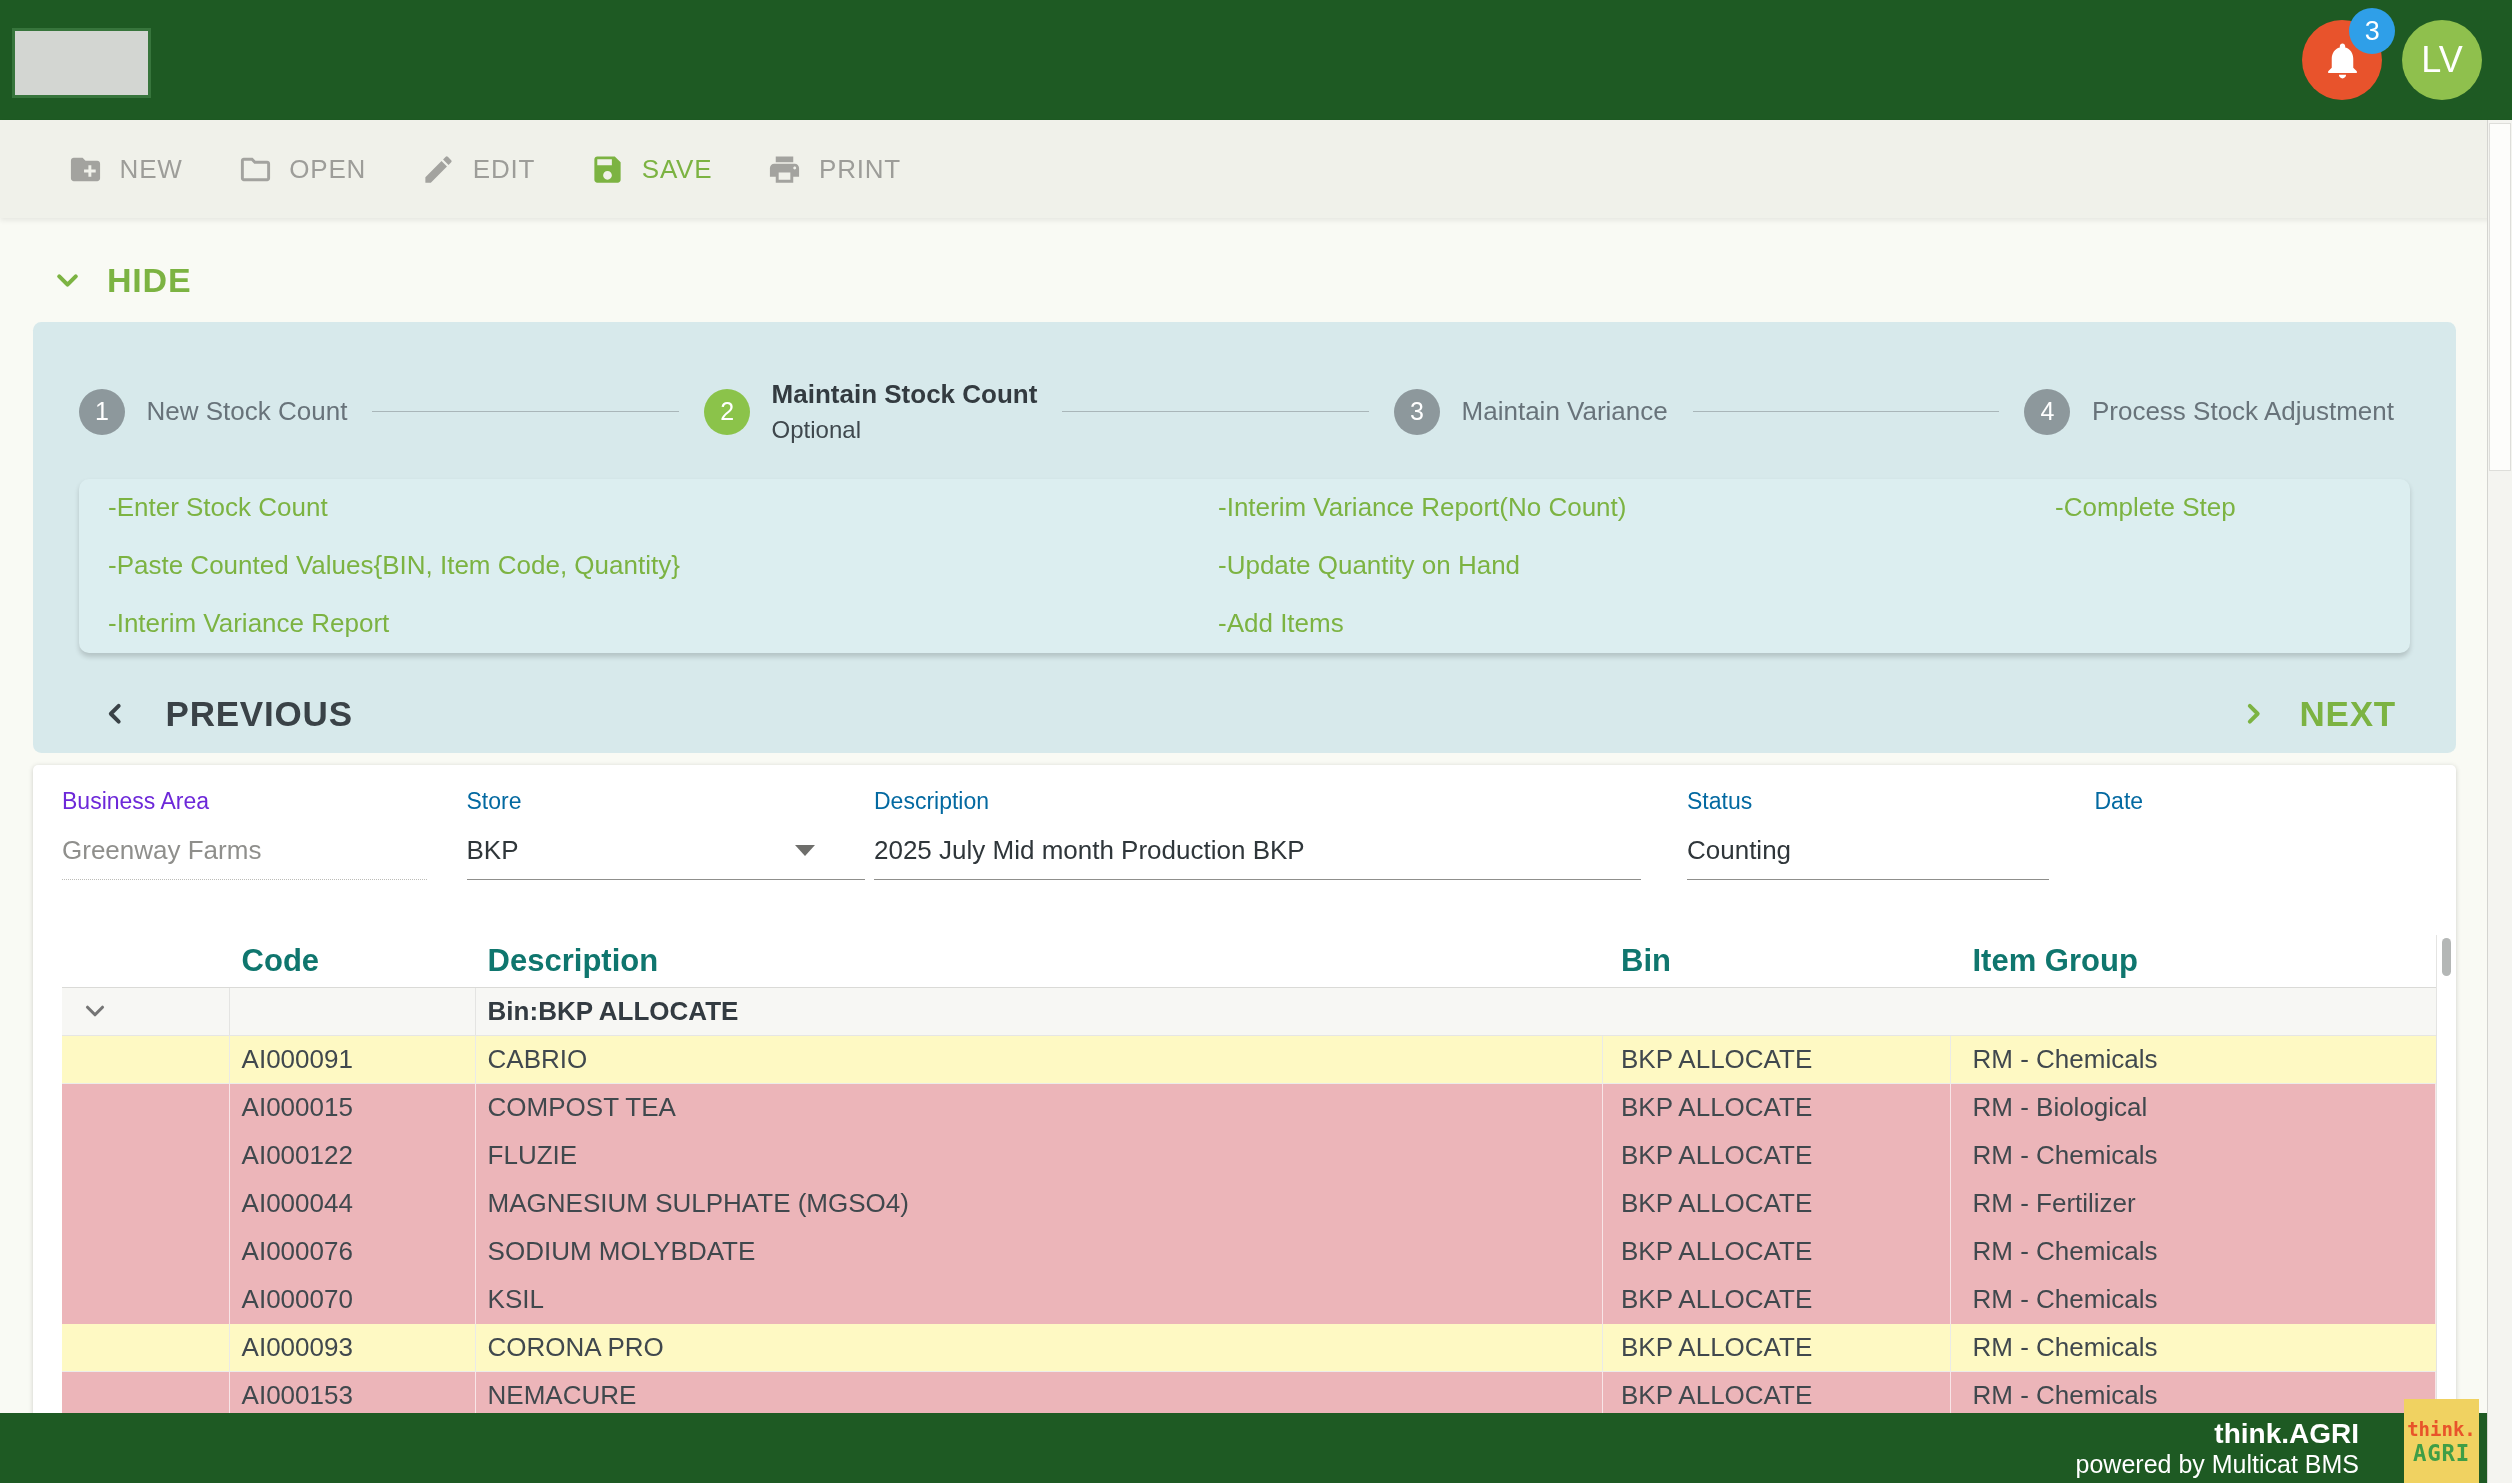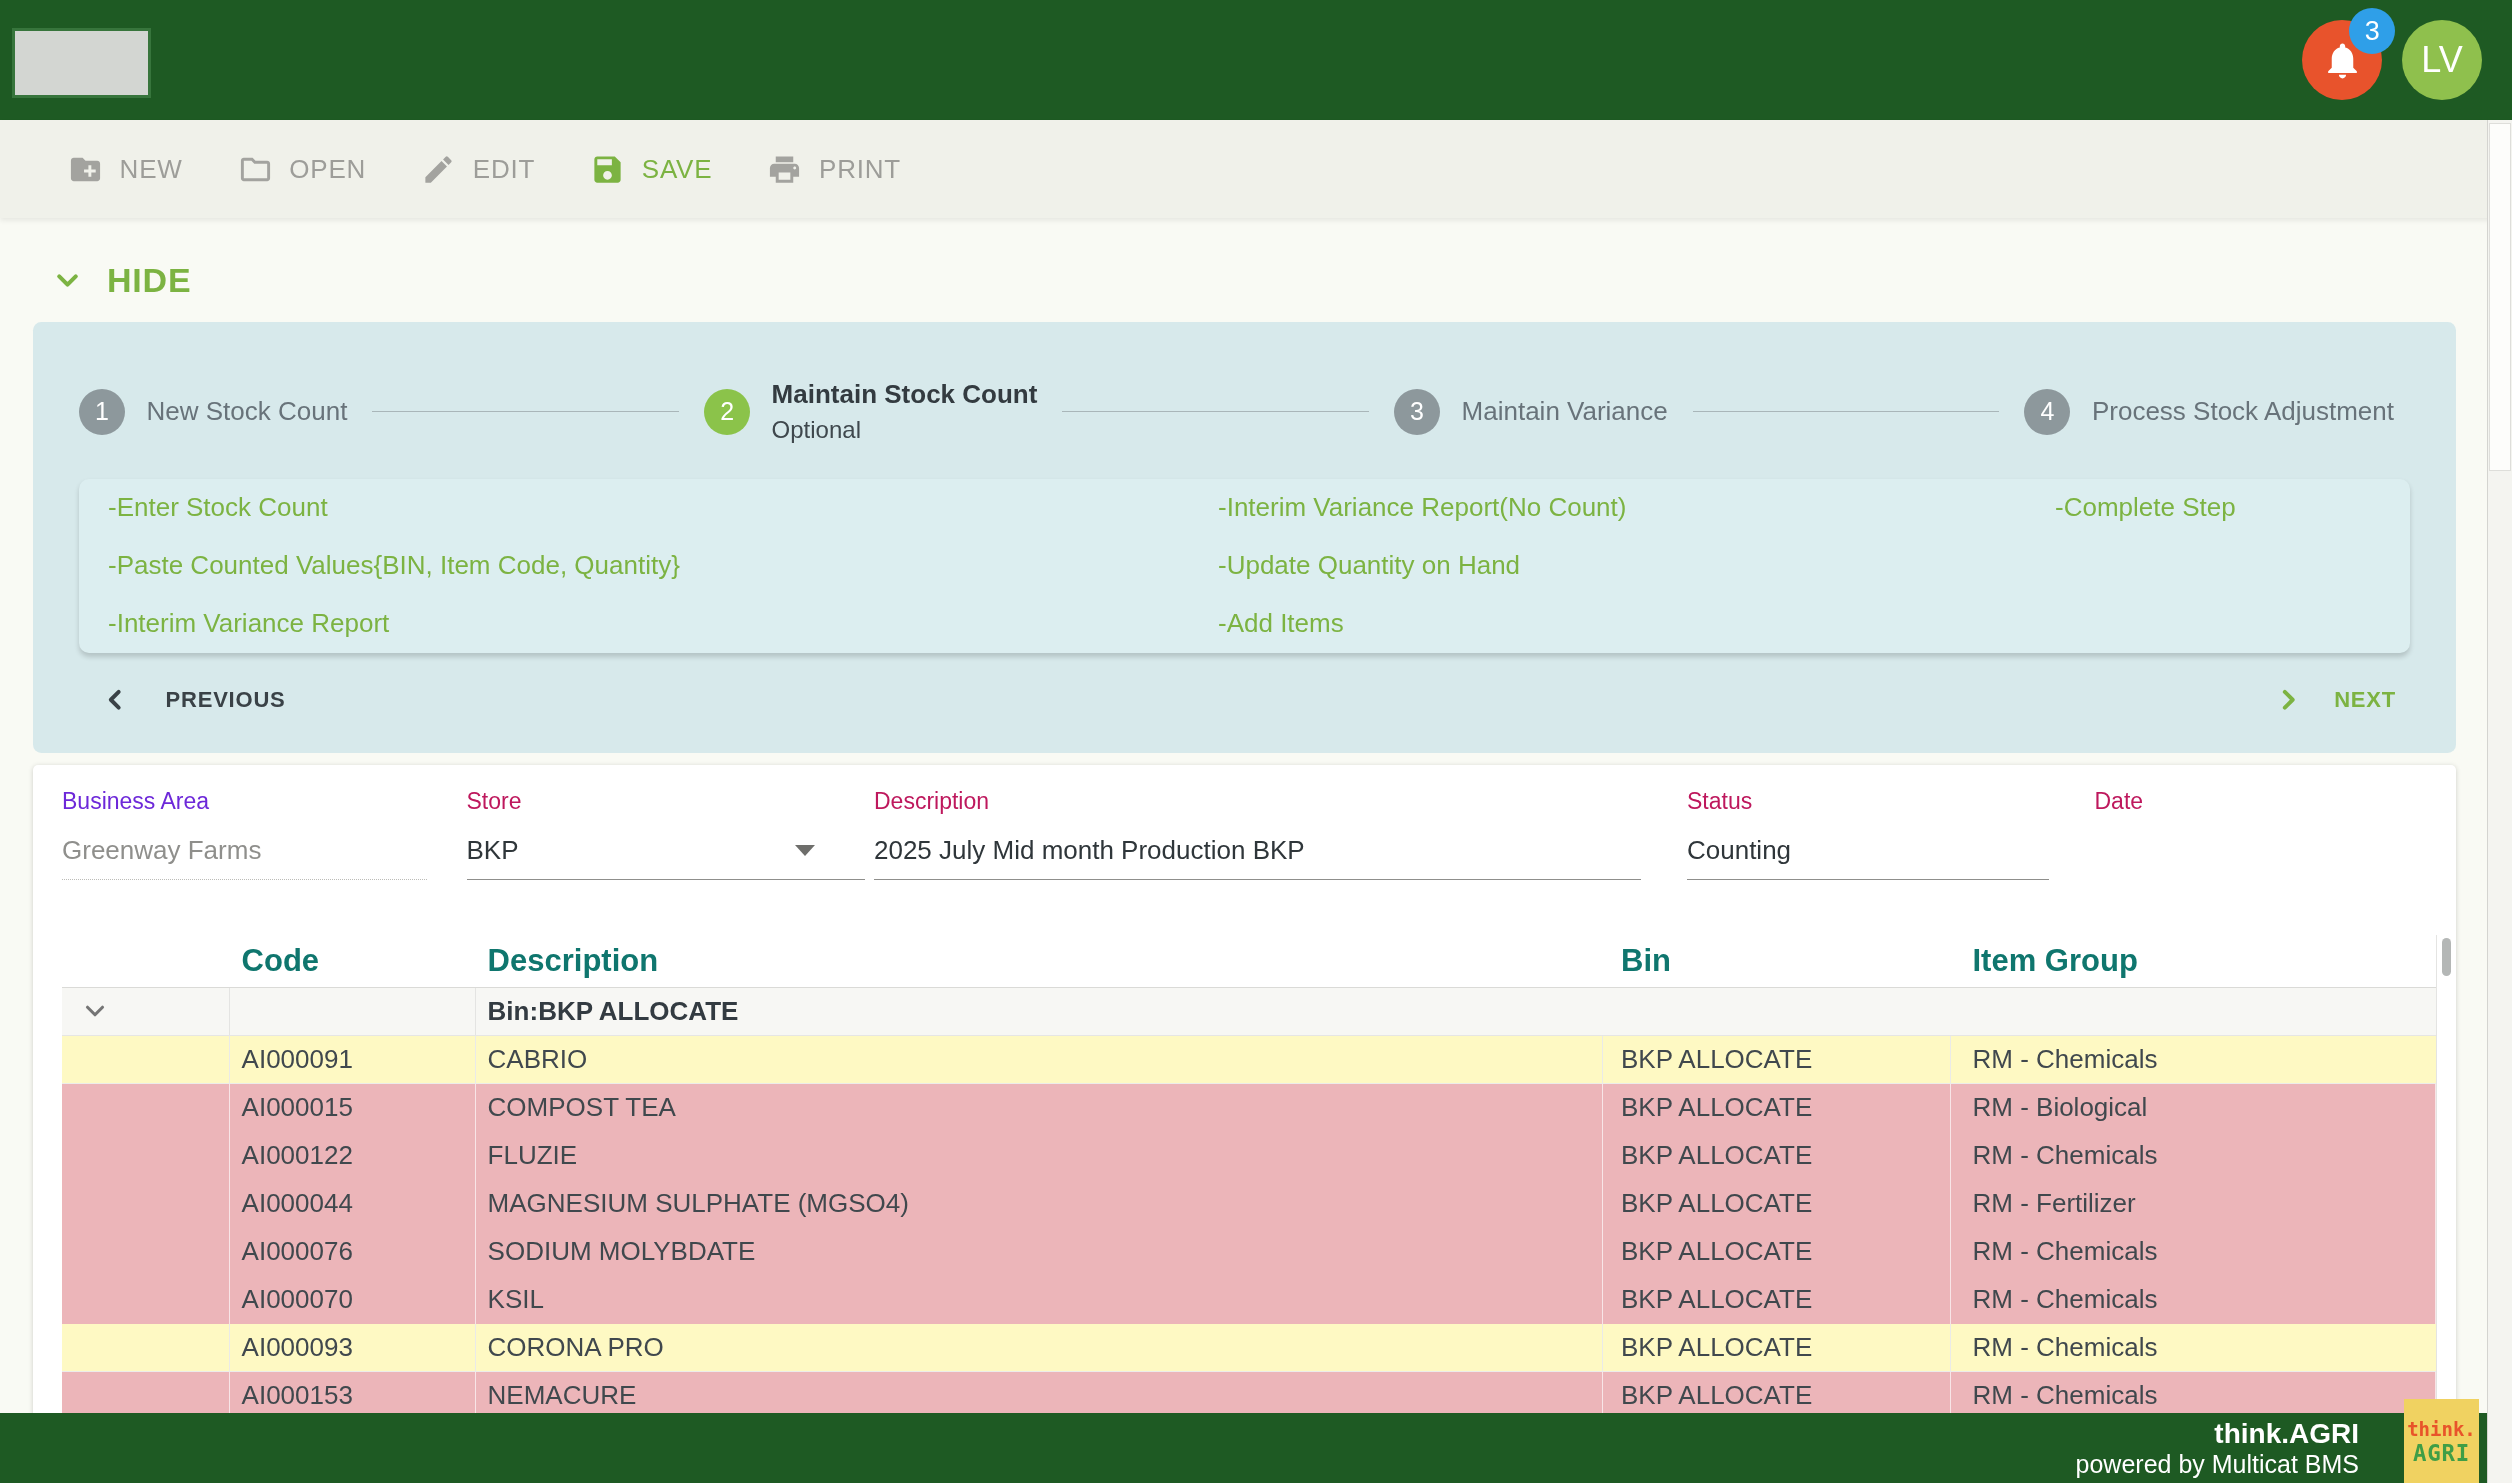--- a/index.html
+++ b/index.html
@@ -48,35 +48,35 @@
   .connector { flex:1 1 auto; height:1.7px; background:#a9b6b9; margin:0 25px; }
 
   .links-card { margin:18px 46px 0 46px; height:174px; background:#dceef0; border-radius:10px; box-shadow:0 3.3px 5.8px rgba(0,0,0,0.16); display:flex; padding-left:29px; }
   .link-col { display:flex; flex-direction:column; }
   .link-col:nth-child(1) { width:1110px; }
   .link-col:nth-child(2) { width:837px; }
   .link-col:nth-child(3) { flex:1; }
   .link-item { height:58px; display:flex; align-items:center; font-size:26px; color:#7cb342; cursor:pointer; white-space:nowrap; }
 
   .panel-nav { display:flex; justify-content:space-between; align-items:center; padding:31.5px 60px 0 66px; }
-  .nav-btn { display:flex; align-items:center; font-size:22px; font-weight:bold; letter-spacing:0.8px; cursor:pointer; }
+  .nav-btn { display:flex; align-items:center; font-size:35px; font-weight:bold; letter-spacing:0.8px; cursor:pointer;margin-top:10px; }
   .nav-prev { color:#3a4247; gap:35px; }
   .nav-next { color:#7cb342; gap:30px; }
   .nav-btn svg { width:31.5px; height:31.5px; fill:none; stroke:currentColor; stroke-width:3; stroke-linecap:round; stroke-linejoin:round; }
 
   
   .form-card { margin-top:12.4px; background:#ffffff; border-radius:5px 5px 0 0; box-shadow:0 1.7px 5px rgba(0,0,0,0.18); height:709px; position:relative; }
   .fields-row { display:flex; padding:23px 0 0 29px; height:170px; }
   .field { display:flex; flex-direction:column; }
   .field:nth-child(1) { width:365px; }
   .field:nth-child(2) { width:399px; margin-left:40px; }
   .field:nth-child(3) { width:768px; margin-left:9px; }
   .field:nth-child(4) { width:363px; margin-left:46px; }
   .field:nth-child(5) { width:362px; margin-left:45px; }
-  .field-label { font-size:23px; color:#be185d; }
+  .field-label { font-size:23px; color:#0369a1; }
   .field.readonly .field-label { color:#6d28d9; }
   .field-value-row { display:flex; align-items:center; justify-content:space-between; margin-top:20px; padding-bottom:13.3px; border-bottom:1.7px solid #8f8f8c; font-size:26px; color:#2f363a; }
   .field.readonly .field-value-row { border-bottom:1.7px dotted #bcbcb8; color:#8f8f8c; }
   .field.select .field-value-row { padding-right:50px; }
   .select-caret { width:0; height:0; border-left:10px solid transparent; border-right:10px solid transparent; border-top:11.6px solid #6e6e6b; cursor:pointer; }
   .cal-btn { width:35px; height:35px; display:flex; cursor:pointer; }
   .cal-btn svg { width:35px; height:35px; fill:#6e6e6b; }
 
   
   .table-area { position:absolute; top:170px; left:29px; right:0; bottom:0; display:flex; }

